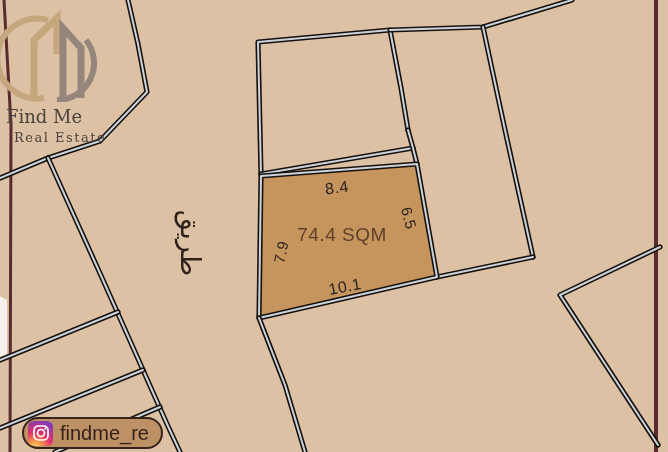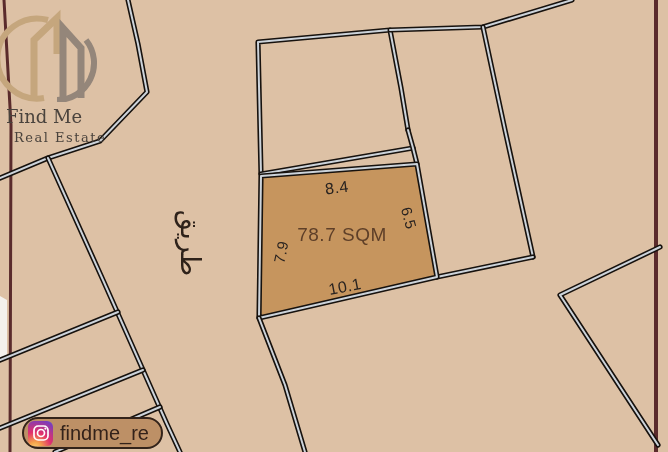--- a/index.html
+++ b/index.html
@@ -108,21 +108,21 @@
     <g>
       <polyline class="ln-out" points="660,247 560,295 658,445"></polyline>
       <polyline class="ln-in" points="660,247 560,295 658,445"></polyline>
     </g>
   </svg>
 
   <div class="label dim" style="left:337px;top:188px;transform:translate(-50%,-50%) rotate(-7deg);">8.4</div>
   <div class="label dim" style="left:409px;top:218px;font-size:15px;transform:translate(-50%,-50%) rotate(74deg);">6.5</div>
   <div class="label dim" style="left:281px;top:252px;font-size:15px;transform:translate(-50%,-50%) rotate(-78deg);">7.9</div>
   <div class="label dim" style="left:345px;top:287px;transform:translate(-50%,-50%) rotate(-11deg);">10.1</div>
-  <div class="label area" style="left:342px;top:235px;">78.7 SQM</div>
+  <div class="label area" style="left:342px;top:235px;">74.4 SQM</div>
 
   <div class="label road-ar" style="left:190px;top:243px;transform:translate(-50%,-50%) rotate(90deg);">طريق</div>
 
   <div class="logo">
     <svg width="104" height="96" viewBox="0 0 104 96">
       <path d="M48,14 A40,40 0 1 0 44,92" fill="none" stroke="#c5a67d" stroke-width="6"></path>
       <path d="M86,34 A37,37 0 0 1 57,94" fill="none" stroke="#94867a" stroke-width="6"></path>
       <path d="M34,92 L34,34 L57,12 L57,48" fill="none" stroke="#c5a67d" stroke-width="7"></path>
       <path d="M63,92 L63,22 L81,42 L81,92" fill="none" stroke="#94867a" stroke-width="7"></path>
     </svg>

